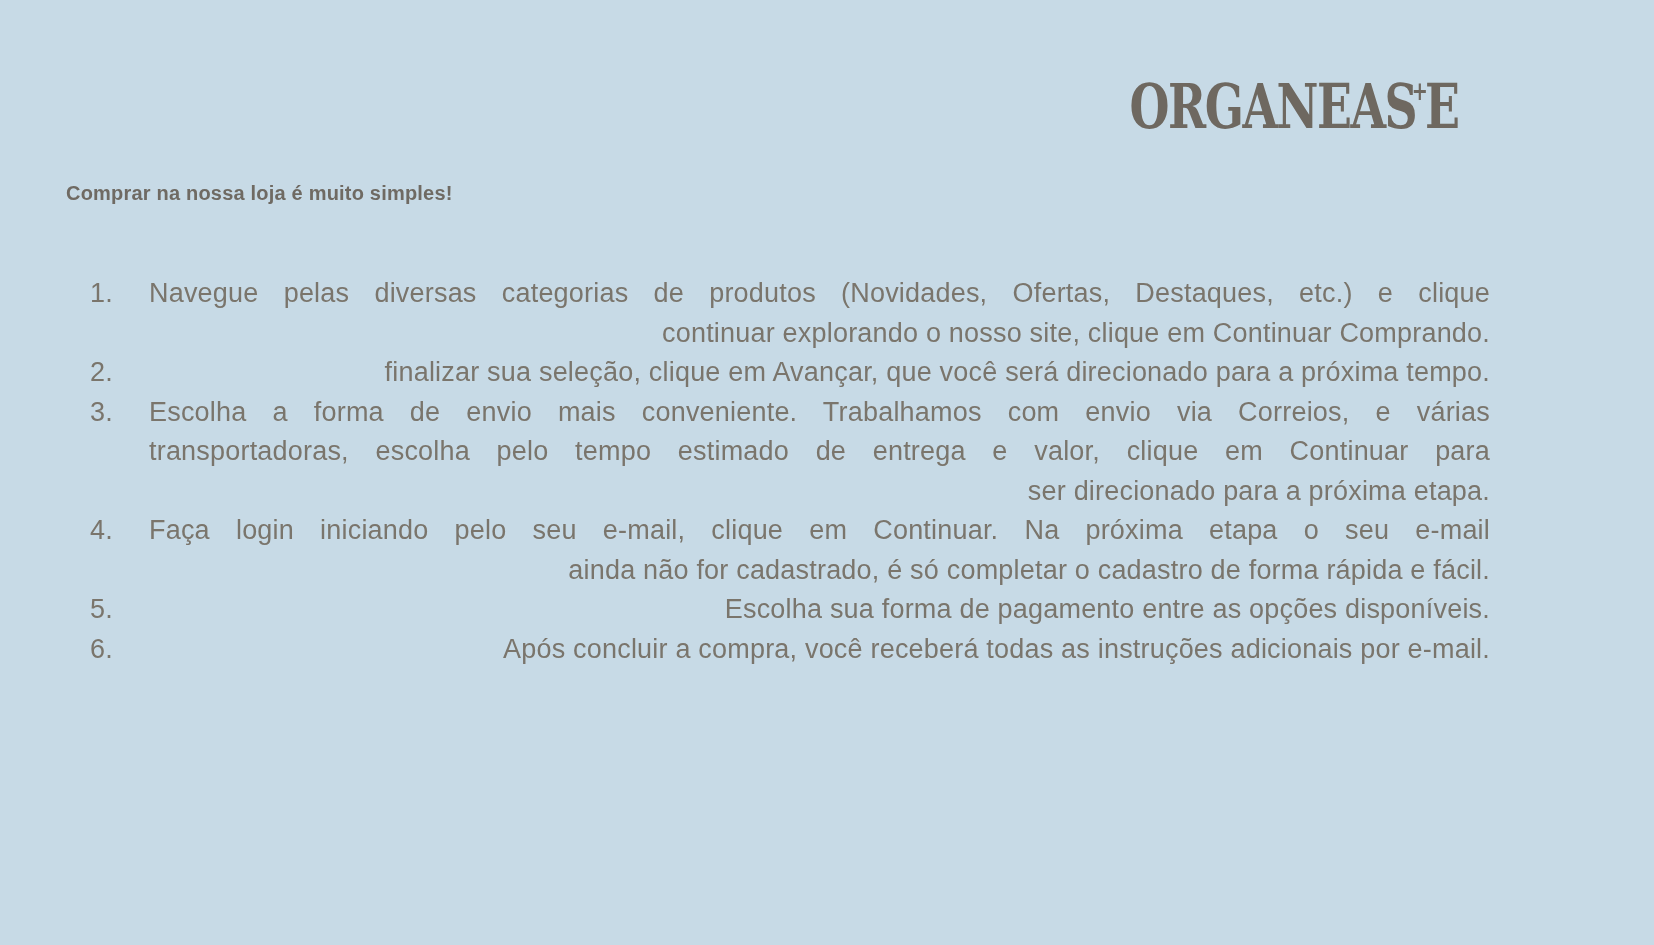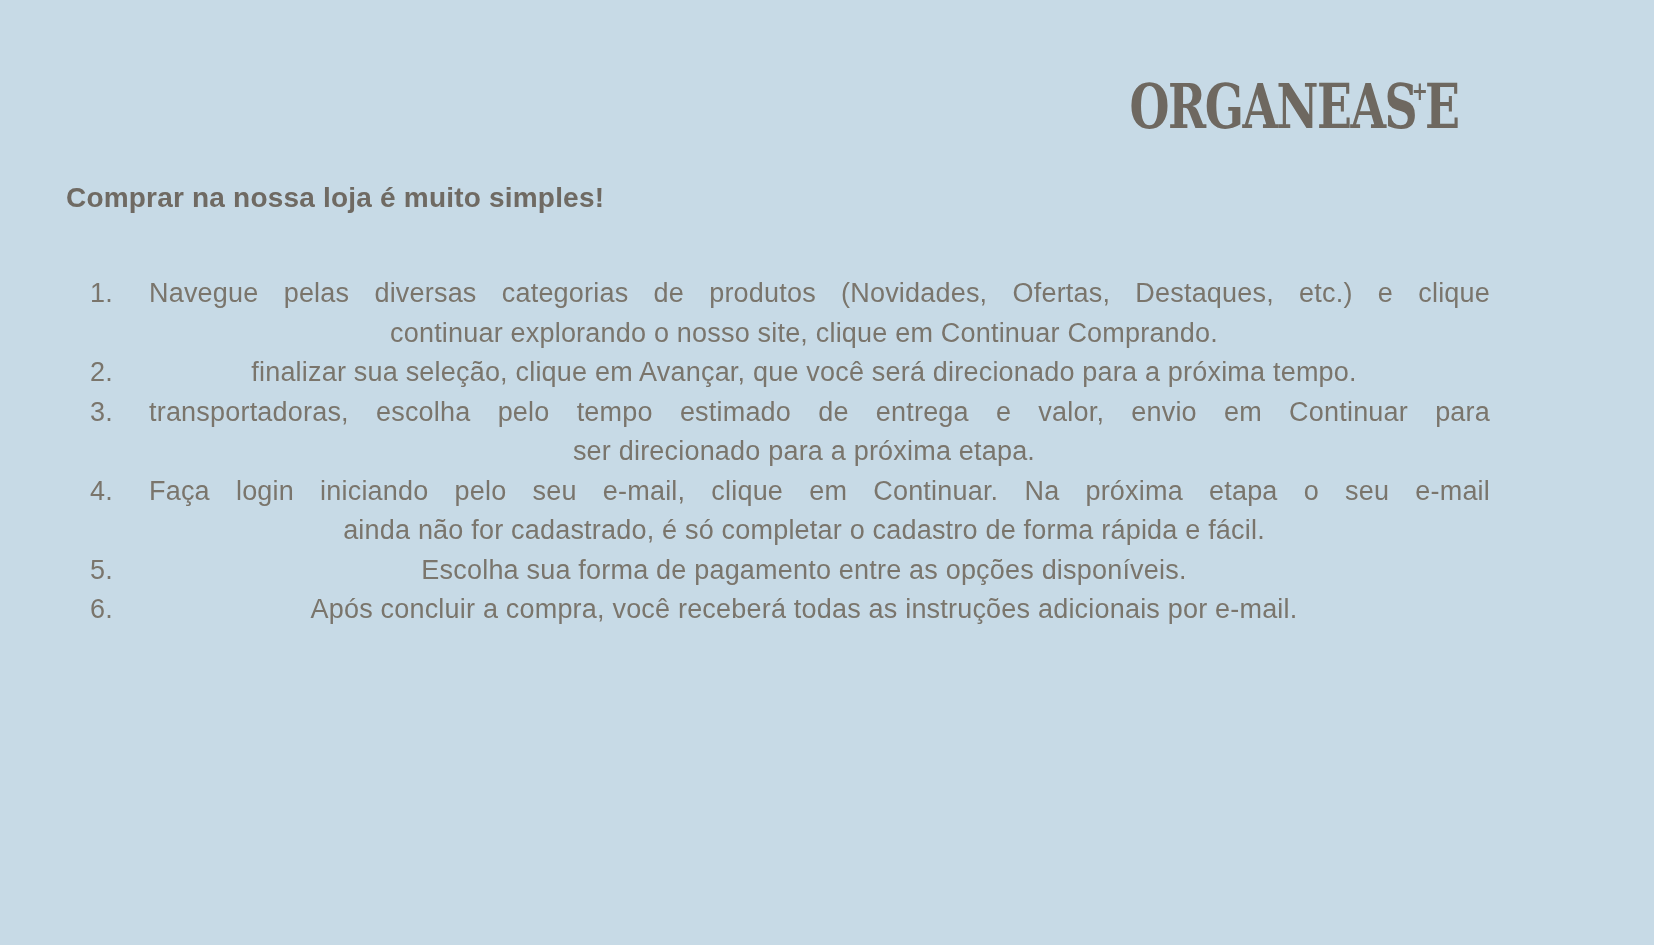--- a/index.html
+++ b/index.html
@@ -39,21 +39,21 @@
     font-weight: 700;
     letter-spacing: 0;
     transform: translateY(-28px);
     margin: 0 -4px 0 -6px;
   }
   .heading {
     position: absolute;
     left: 66px;
     top: 182px;
     margin: 0;
-    font-size: 28px;
+    font-size: 20px;
     font-weight: 700;
     letter-spacing: 0.2px;
     color: var(--heading);
   }
   .steps {
     position: absolute;
     left: 66px;
     top: 274px;
     width: 1424px;
     margin: 0;
@@ -72,21 +72,21 @@
     position: absolute;
     left: 24px;
     top: 0;
   }
   .line.just {
     text-align: justify;
     text-align-last: justify;
     margin-left: 31px;
   }
   .line.last {
-    text-align: center;
+    text-align: right;
   }
 </style>
 </head>
 <body>
 
 <div class="logo">
   <span>ORGANEAS</span><span class="plus">+</span><span>E</span>
 </div>
 
 <h1 class="heading">Comprar na nossa loja é muito simples!</h1>
@@ -96,21 +96,22 @@
     <span class="num">1.</span>
     <div class="line just">Navegue pelas diversas categorias de produtos (Novidades, Ofertas, Destaques, etc.) e clique</div>
     <div class="line last">continuar explorando o nosso site, clique em Continuar Comprando.</div>
   </li>
   <li class="step">
     <span class="num">2.</span>
     <div class="line last">finalizar sua seleção, clique em Avançar, que você será direcionado para a próxima tempo.</div>
   </li>
   <li class="step">
     <span class="num">3.</span>
-    <div class="line just">transportadoras, escolha pelo tempo estimado de entrega e valor, envio em Continuar para</div>
+    <div class="line just">Escolha a forma de envio mais conveniente. Trabalhamos com envio via Correios, e várias</div>
+    <div class="line just">transportadoras, escolha pelo tempo estimado de entrega e valor, clique em Continuar para</div>
     <div class="line last">ser direcionado para a próxima etapa.</div>
   </li>
   <li class="step">
     <span class="num">4.</span>
     <div class="line just">Faça login iniciando pelo seu e-mail, clique em Continuar. Na próxima etapa o seu e-mail</div>
     <div class="line last">ainda não for cadastrado, é só completar o cadastro de forma rápida e fácil.</div>
   </li>
   <li class="step">
     <span class="num">5.</span>
     <div class="line last">Escolha sua forma de pagamento entre as opções disponíveis.</div>

